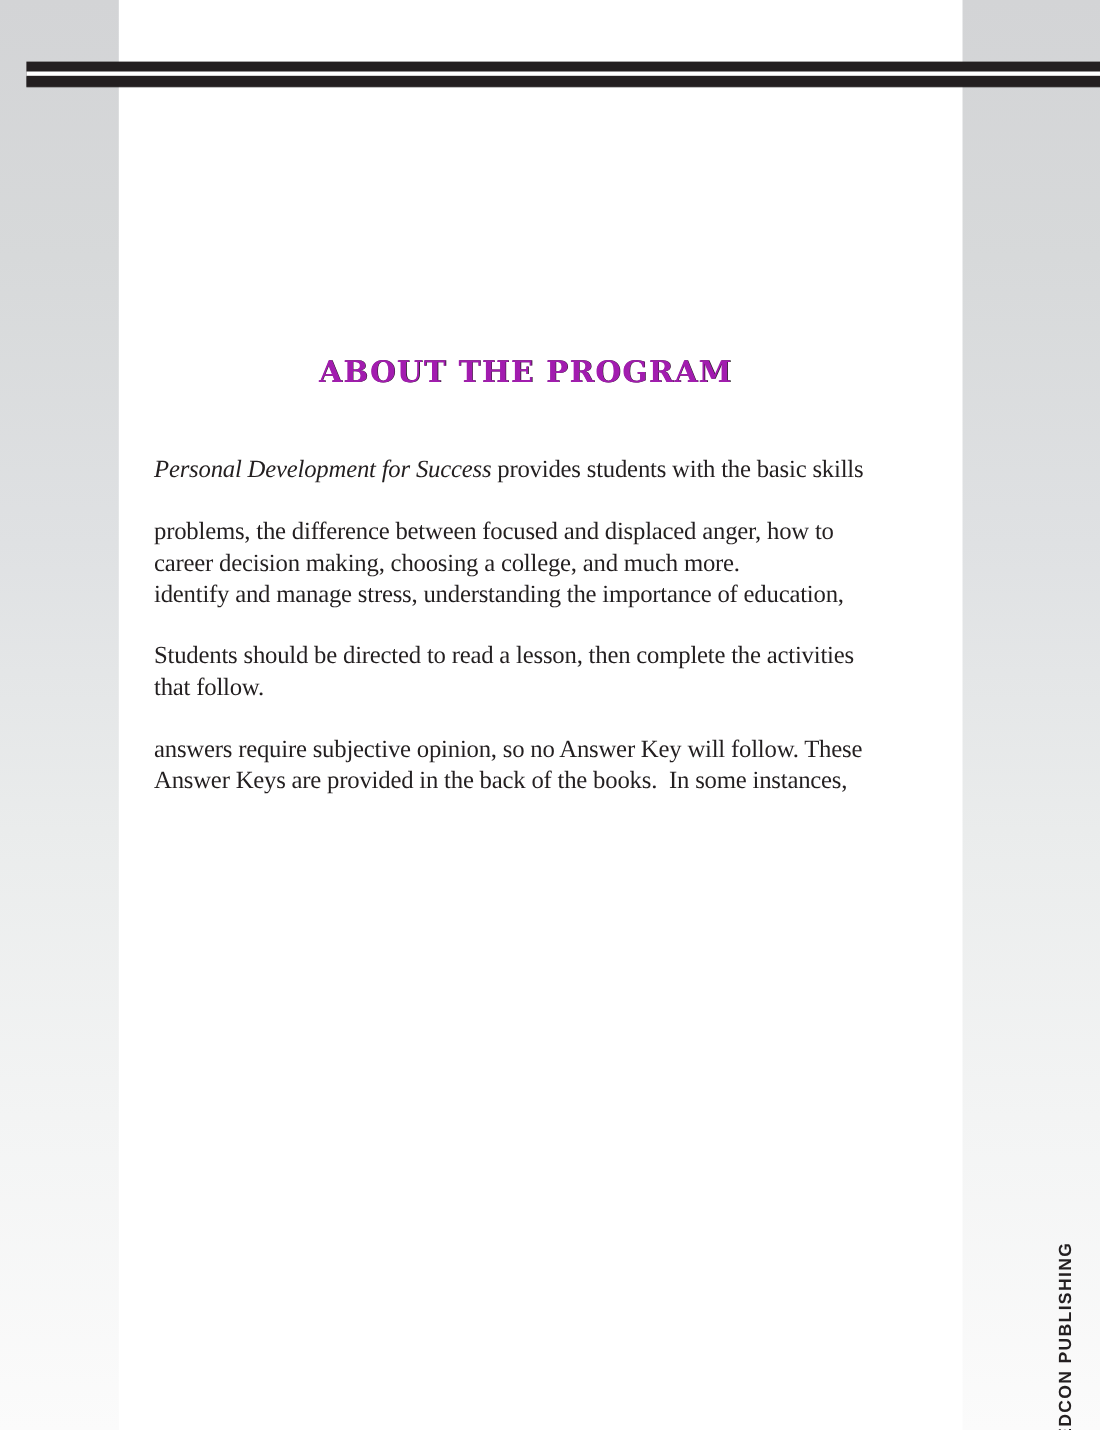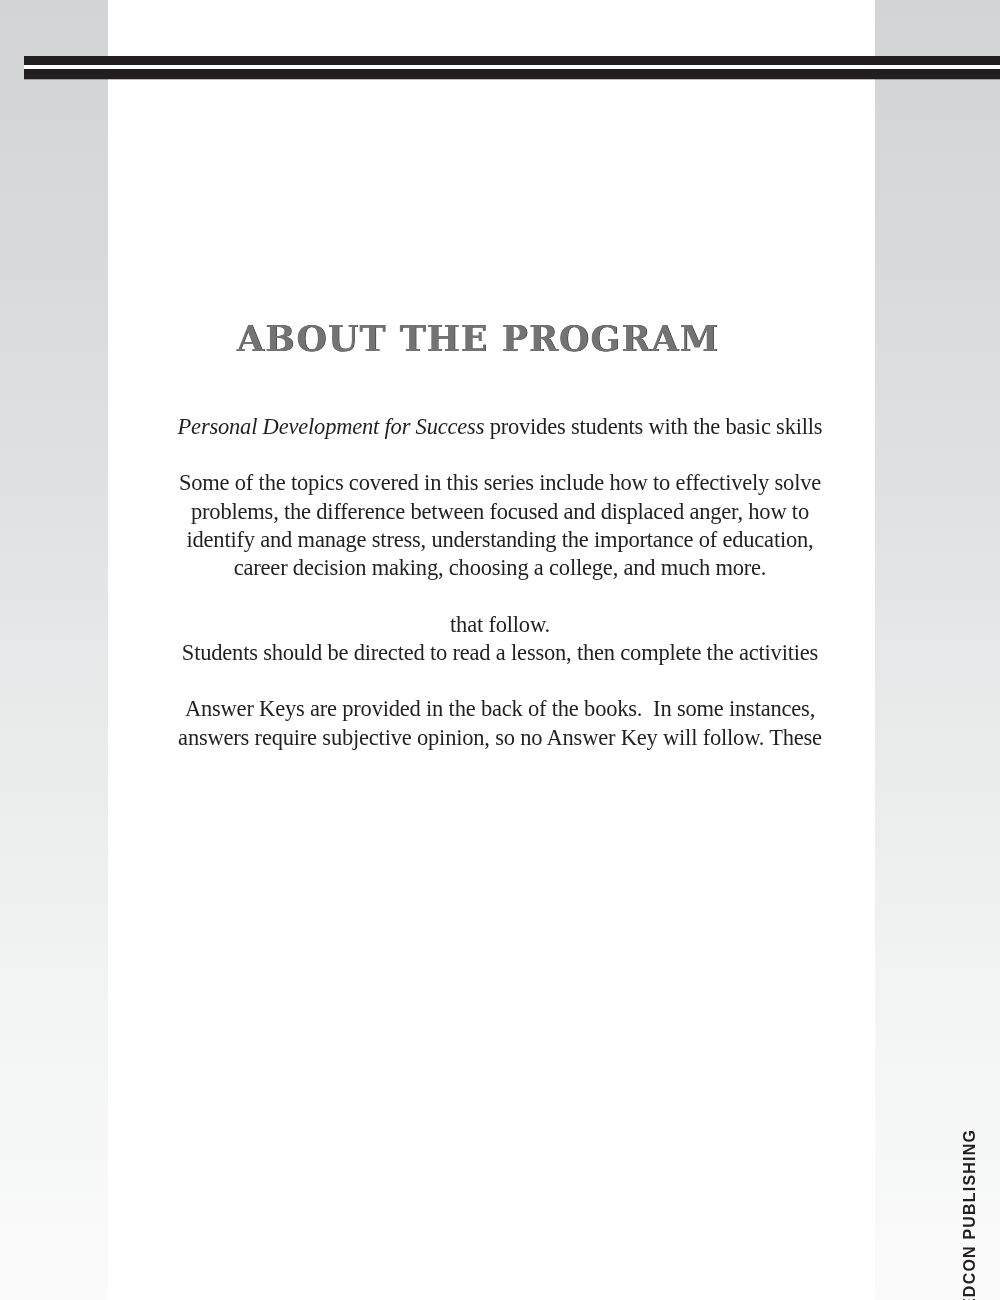--- a/index.html
+++ b/index.html
@@ -35,37 +35,37 @@
     box-shadow: 0 1px 0 rgba(0,0,0,0.25);
   }
   .page-title {
     position: absolute;
     left: 140px; top: 318px;
     width: 676px;
     margin: 0;
     text-align: center;
     font-family: "DejaVu Serif", serif;
     font-weight: bold;
-    font-size: 35px;
+    font-size: 27px;
     line-height: 42px;
     letter-spacing: 1px;
-    color: #737373;
+    color: #a21caf;
     text-shadow: 0.5px 0 0 #231f20;
   }
   .content {
     position: absolute;
     left: 140px; top: 413px;
     width: 720px;
     font-size: 22.5px;
     line-height: 28.33px;
     letter-spacing: -0.2px;
     color: #231f20;
   }
   .paragraph { margin: 0 0 28px 0; }
-  .line { white-space: pre; text-align: center; }
+  .line { white-space: pre; }
   .italic { font-style: italic; }
   .side-label {
     position: absolute;
     left: 980px; top: 1289px;
     line-height: 20px;
     white-space: nowrap;
     transform: rotate(-90deg);
     transform-origin: left bottom;
     font-family: "Liberation Sans", sans-serif;
     font-weight: bold;
@@ -86,31 +86,30 @@
 
 <h1 class="page-title">ABOUT THE PROGRAM</h1>
 
 <div class="content">
 
   <div class="paragraph">
     <div class="line"><span class="italic">Personal Development for Success</span><span> provides students with the basic skills</span></div>
   </div>
 
   <div class="paragraph">
-    <div class="line"><span>Some of the topics covered in this series include how to effectively solve</span></div>
     <div class="line"><span>problems, the difference between focused and displaced anger, how to</span></div>
+    <div class="line"><span>career decision making, choosing a college, and much more.</span></div>
     <div class="line"><span>identify and manage stress, understanding the importance of education,</span></div>
-    <div class="line"><span>career decision making, choosing a college, and much more.</span></div>
   </div>
 
   <div class="paragraph">
+    <div class="line"><span>Students should be directed to read a lesson, then complete the activities</span></div>
     <div class="line"><span>that follow.</span></div>
-    <div class="line"><span>Students should be directed to read a lesson, then complete the activities</span></div>
   </div>
 
   <div class="paragraph">
+    <div class="line"><span>answers require subjective opinion, so no Answer Key will follow. These</span></div>
     <div class="line"><span>Answer Keys are provided in the back of the books.  In some instances,</span></div>
-    <div class="line"><span>answers require subjective opinion, so no Answer Key will follow. These</span></div>
   </div>
 
 </div>
 
 <div class="side-label">EDCON PUBLISHING</div>
 
 </body></html>

